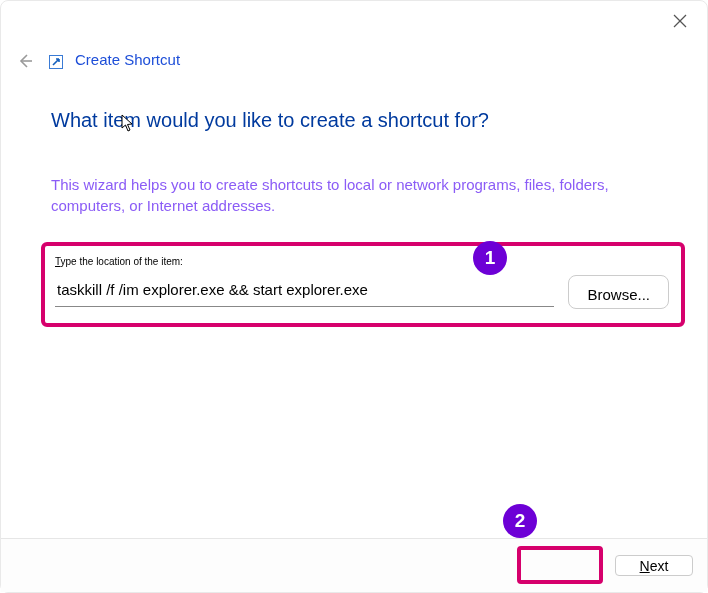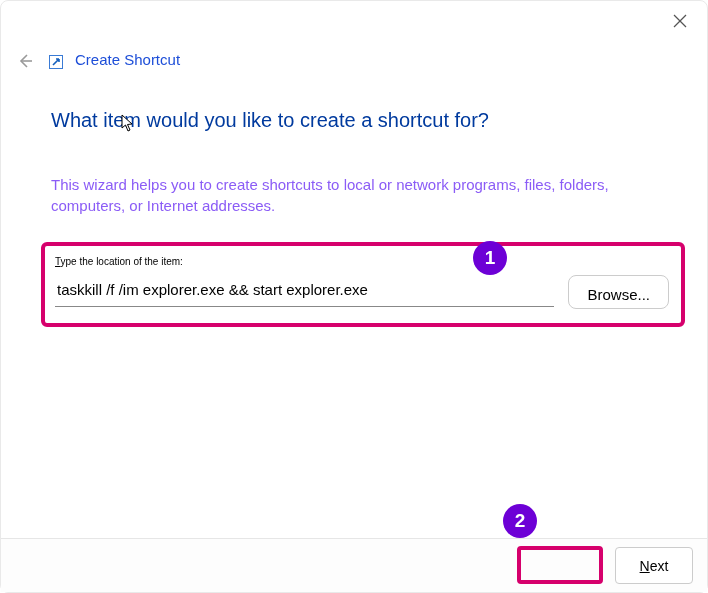--- a/index.html
+++ b/index.html
@@ -115,21 +115,21 @@
     height: 54px;
     border-top: 1px solid #e6e6e6;
     background: #fdfdfd;
     display: flex;
     justify-content: flex-end;
     align-items: center;
     padding-right: 14px;
     gap: 10px;
   }
   .footer-btn {
-    height: 37px;
+    height: 21px;
     min-width: 78px;
     border: 1px solid #ccc;
     border-radius: 4px;
     background: #fff;
     font-size: 14px;
     font-family: inherit;
     cursor: pointer;
     padding: 0 12px;
   }
   .footer-btn .ul { text-decoration: underline; }

